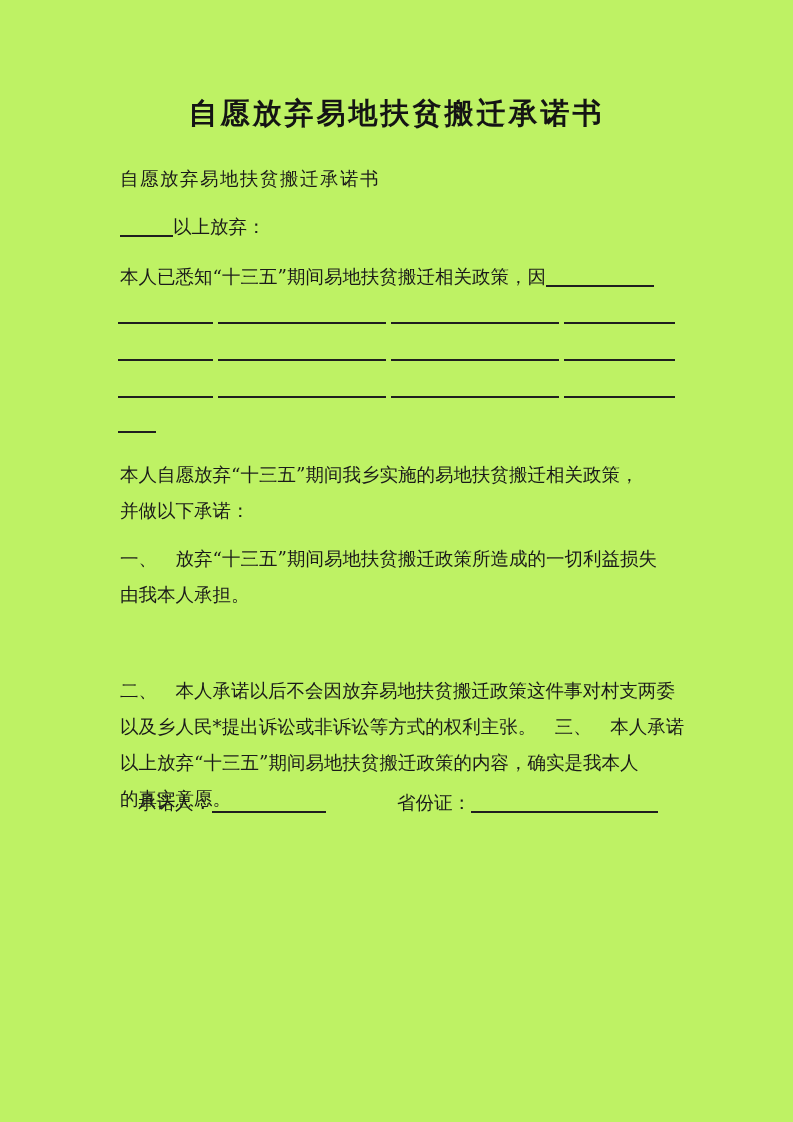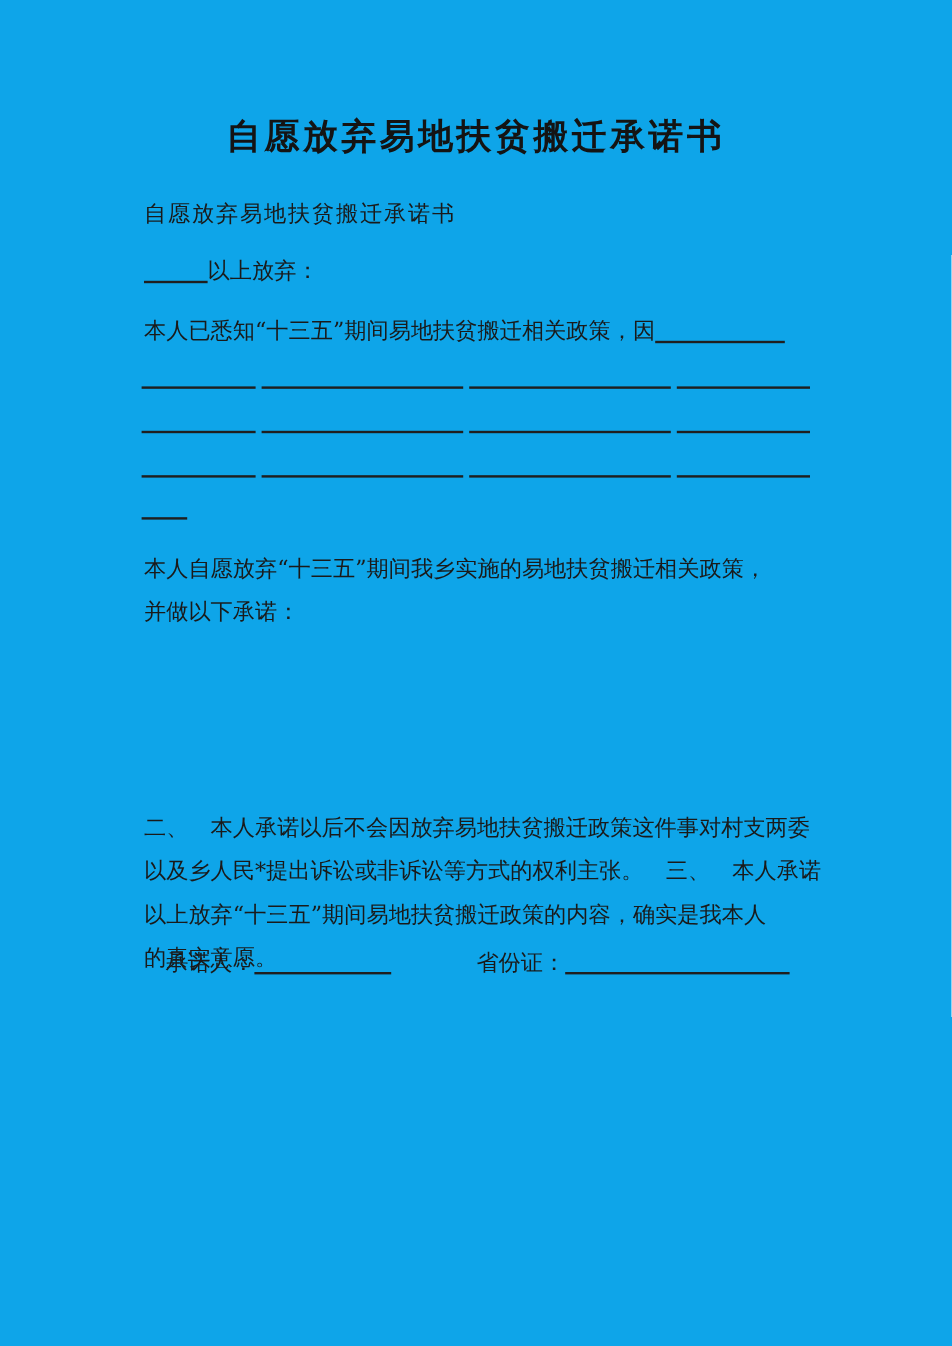--- a/index.html
+++ b/index.html
@@ -4,21 +4,21 @@
 <style>
   html, body {
     margin: 0;
     padding: 0;
     background: #ffffff;
   }
   .page {
     position: relative;
     width: 793px;
     height: 1122px;
-    background: #0ea5e9;
+    background: #bef264;
     color: #1a1a1a;
     font-family: "DejaVu Serif", "Liberation Serif", serif;
     overflow: hidden;
   }
   .doc-title {
     position: absolute;
     top: 94px;
     left: 0;
     right: 0;
     margin: 0;
@@ -144,20 +144,22 @@
     <span class="seg seg-a"></span>
     <span class="seg seg-b"></span>
     <span class="seg seg-c"></span>
     <span class="seg seg-d"></span>
   </div>
   <div class="ulstub"></div>
 
   <div class="para lines p-pledge">本人自愿放弃“十三五”期间我乡实施的易地扶贫搬迁相关政策，
 并做以下承诺：</div>
 
+  <div class="para lines p-item1">一、　放弃“十三五”期间易地扶贫搬迁政策所造成的一切利益损失
+由我本人承担。</div>
 
   <div class="para lines p-item23">二、　本人承诺以后不会因放弃易地扶贫搬迁政策这件事对村支两委
 以及乡人民*提出诉讼或非诉讼等方式的权利主张。　三、　本人承诺
 以上放弃“十三五”期间易地扶贫搬迁政策的内容，确实是我本人
 的真实意愿。</div>
 
   <div class="sig-row"><span>承诺人：</span><span class="blank w114"></span><span class="sig-gap"></span><span>省份证：</span><span class="blank w187"></span></div>
 
 
 </div>

